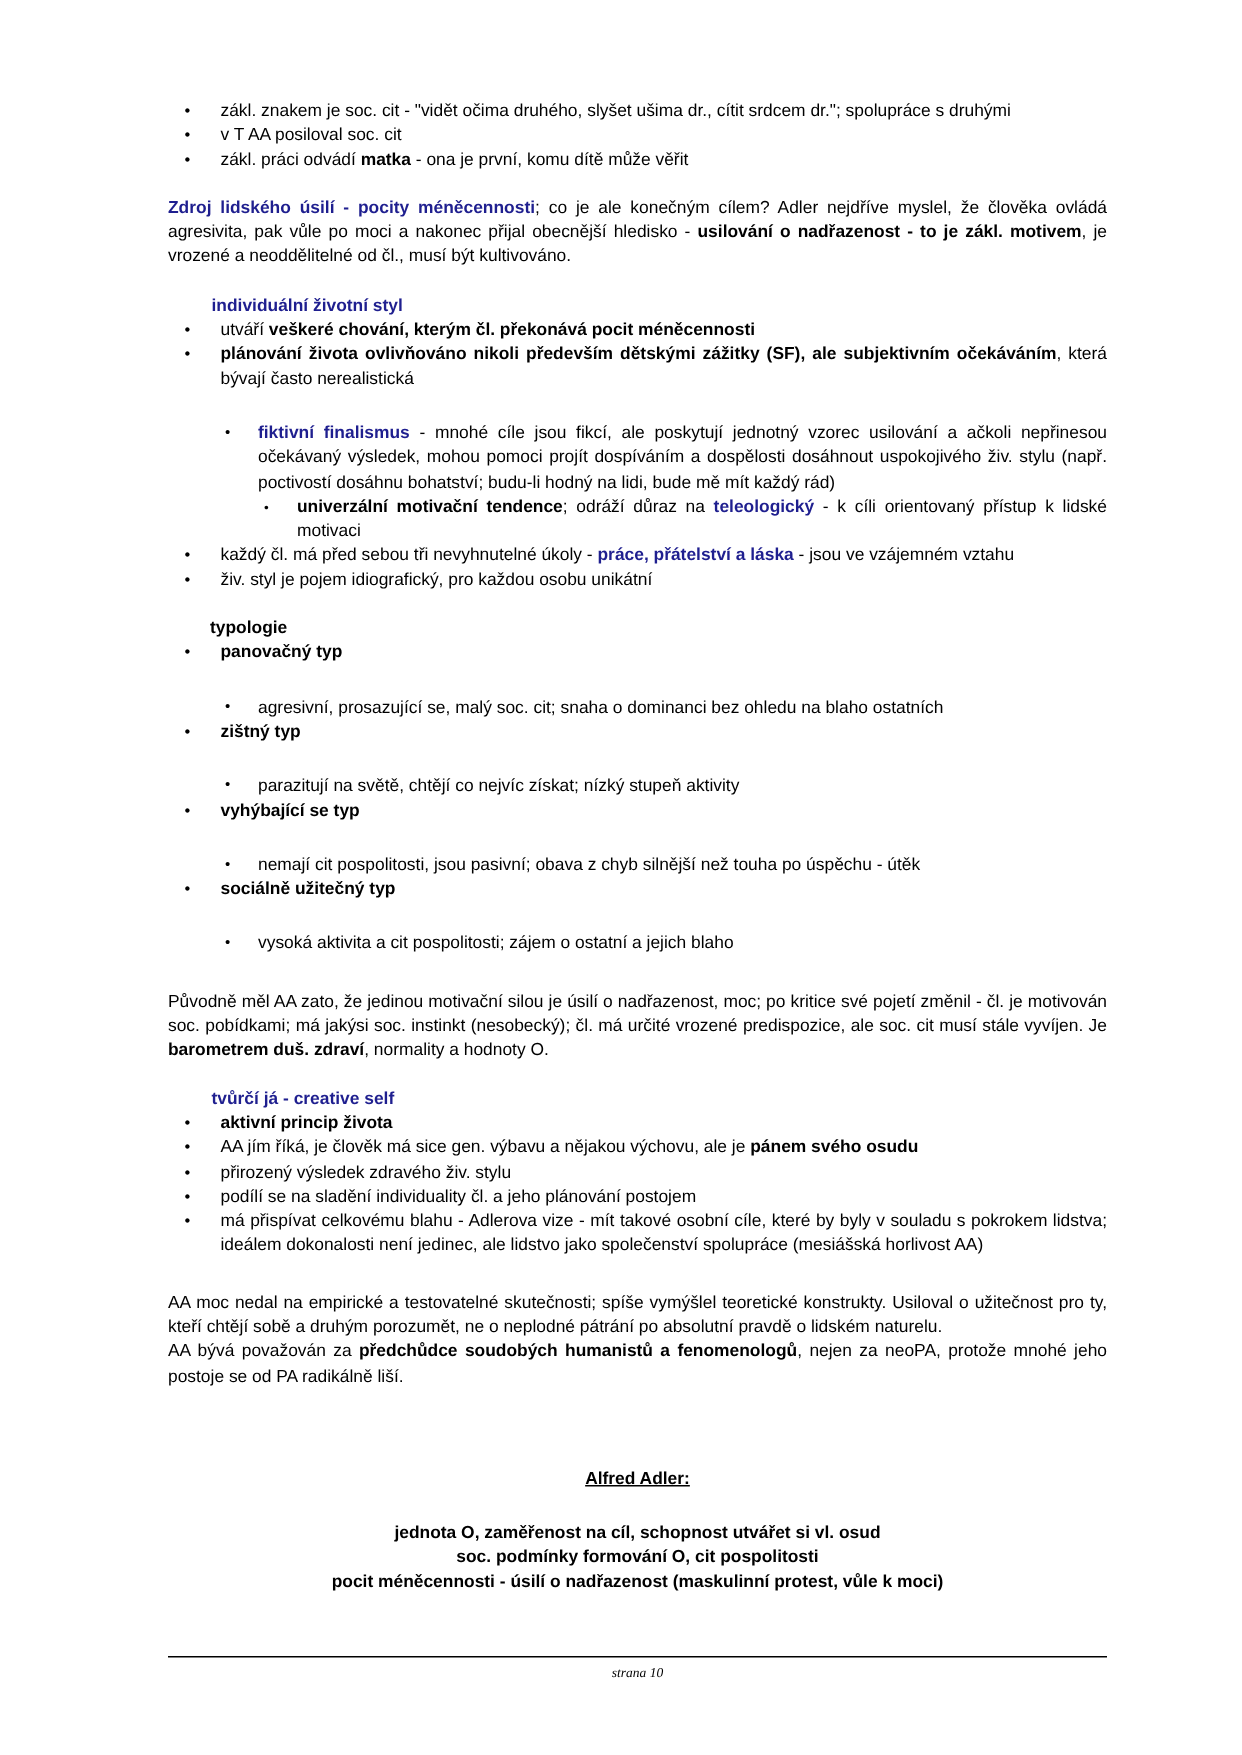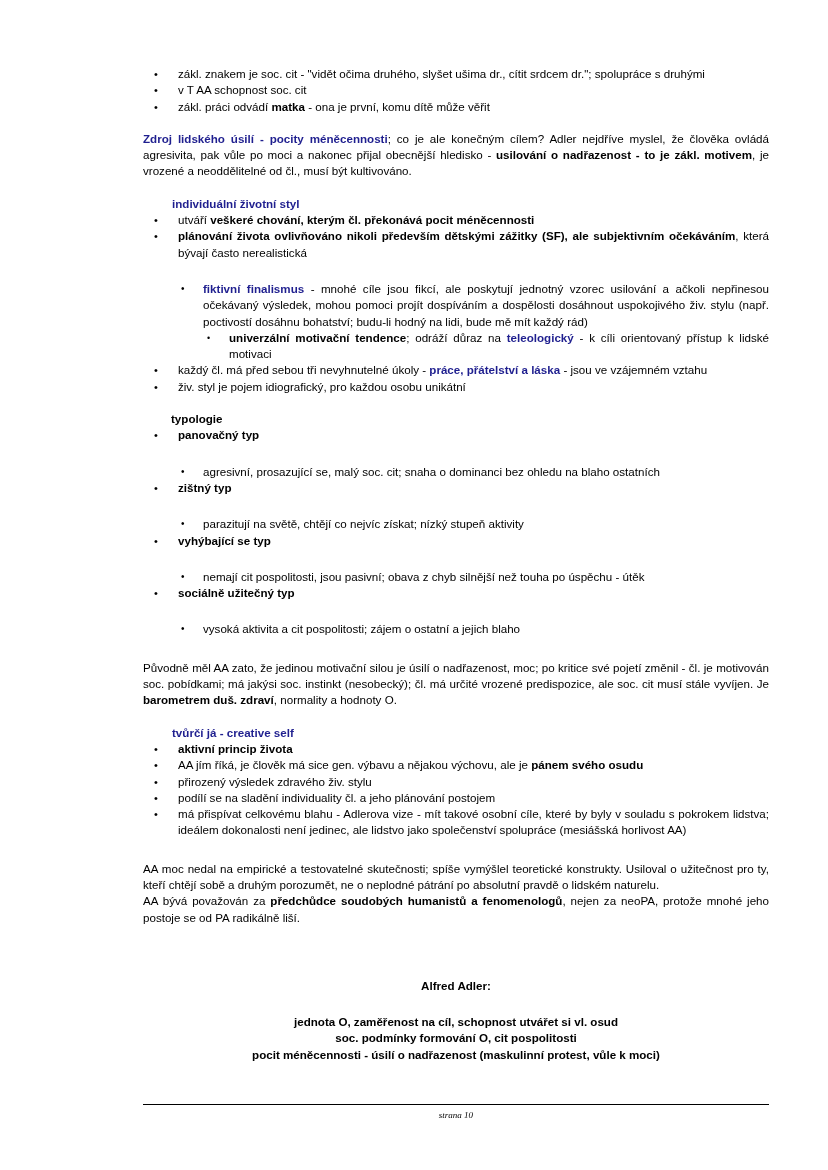--- a/index.html
+++ b/index.html
@@ -10,21 +10,21 @@
   body {
     width: 828px;
     height: 1170px;
     font-family: "Liberation Sans", sans-serif;
     color: #000000;
     position: relative;
     overflow: hidden;
   }
   .page {
     position: absolute;
-    left: 143px;
+    left: 112px;
     top: 0;
     width: 626px;
     height: 1022px;
   }
   .content {
     padding-top: 66px;
     font-size: 11.6px;
     line-height: 16.3px;
   }
 
@@ -80,20 +80,21 @@
   b, .b { font-weight: bold; }
   .blue { color: #1f1f8f; }
   .bb { font-weight: bold; color: #1f1f8f; }
 
   
   .center-block {
     text-align: center;
     font-weight: bold;
   }
   .sig-title {
+    text-decoration: underline;
     font-weight: bold;
   }
   .sig-line { font-weight: bold; }
 
   
   .footer-rule {
     position: absolute;
     left: 0;
     top: 1104px;
     width: 626px;
@@ -115,21 +116,21 @@
 <body>
 
 <div class="page">
   <div class="content">
 
     <ul class="lvl1">
       <li>
         <span class="btxt">zákl. znakem je soc. cit - "vidět očima druhého, slyšet ušima dr., cítit srdcem dr."; spolupráce s druhými</span>
       </li>
       <li>
-        <span class="btxt">v T AA schopnost soc. cit</span>
+        <span class="btxt">v T AA posiloval soc. cit</span>
       </li>
       <li>
         <span class="btxt"><span>zákl. práci odvádí </span><b>matka</b><span> - ona je první, komu dítě může věřit</span></span>
       </li>
     </ul>
 
     <div class="spacer-md"></div>
 
     <p class="para just"><span class="bb">Zdroj lidského úsilí - pocity méněcennosti</span><span>; co je ale konečným cílem? Adler nejdříve myslel, že člověka ovládá agresivita, pak vůle po moci a nakonec přijal obecnější hledisko - </span><b>usilování o nadřazenost - to je zákl. motivem</b><span>, je vrozené a neoddělitelné od čl., musí být kultivováno.</span></p>
 

